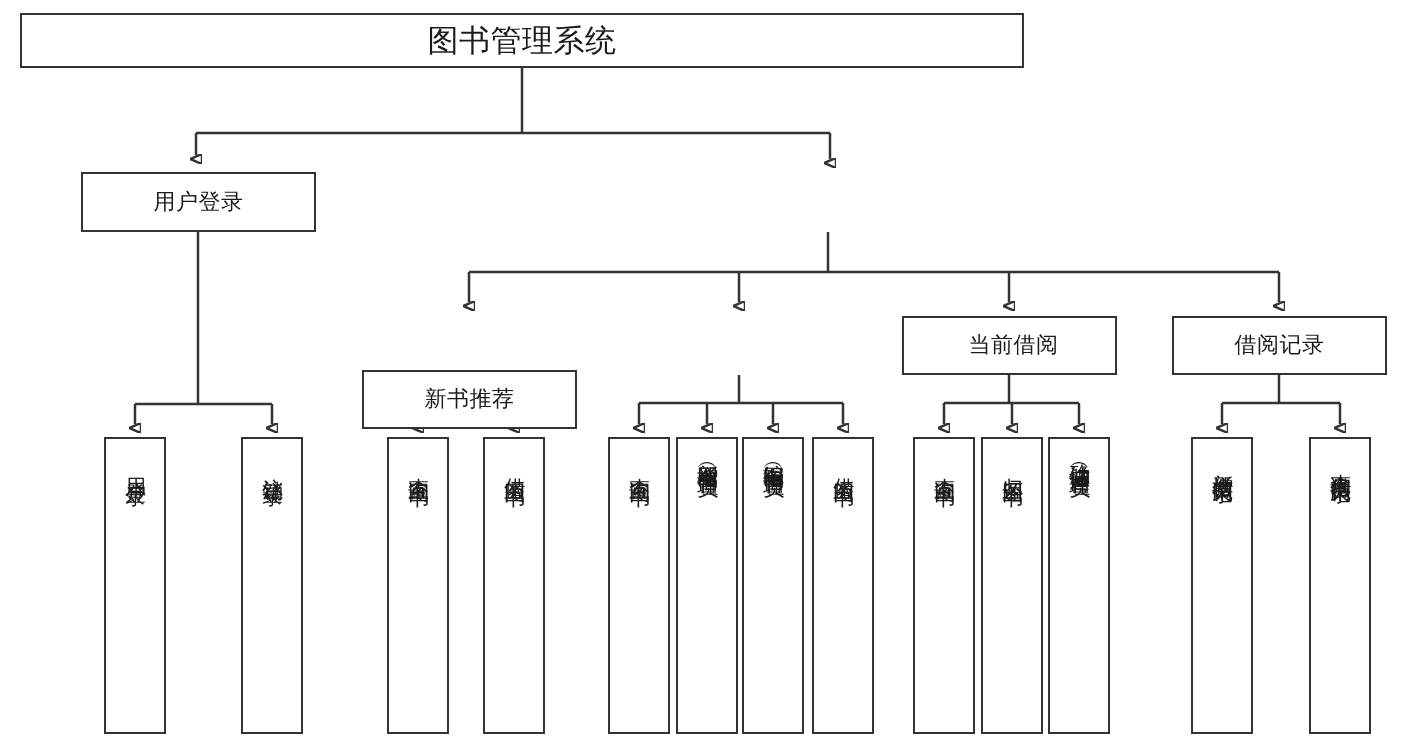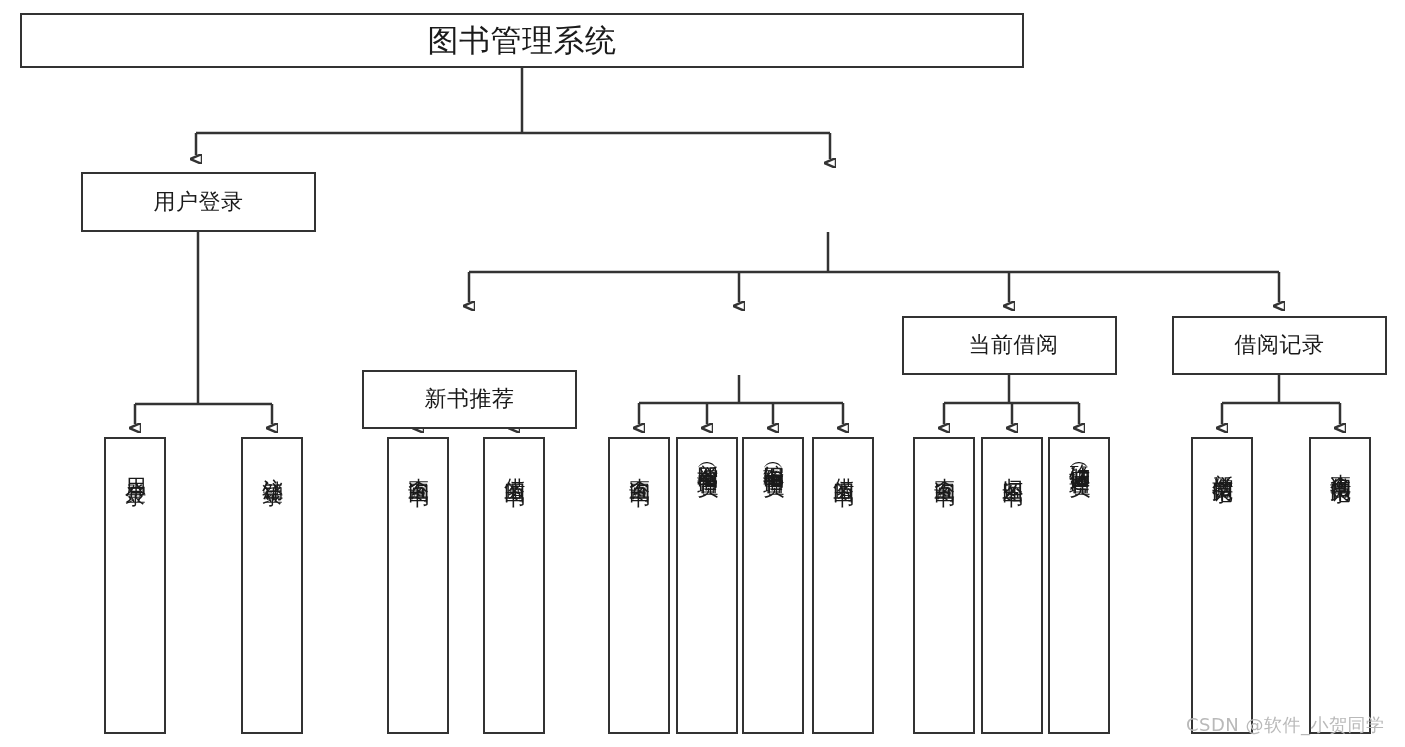--- a/index.html
+++ b/index.html
@@ -184,15 +184,14 @@
     <span class="label">确认归还（管理员）</span>
   </div>
 
   <div class="node v tall" style="left:1191px; top:437px; width:62px; height:297px; padding-top:18px;">
     <span class="label">新增借阅记录</span>
   </div>
   <div class="node v tall" style="left:1309px; top:437px; width:62px; height:297px; padding-top:18px;">
     <span class="label">查询借阅记录</span>
   </div>
 
-  <div class="watermark">CSDN @软件_小贺同学</div>
 
 </div>
 
 </body></html>

